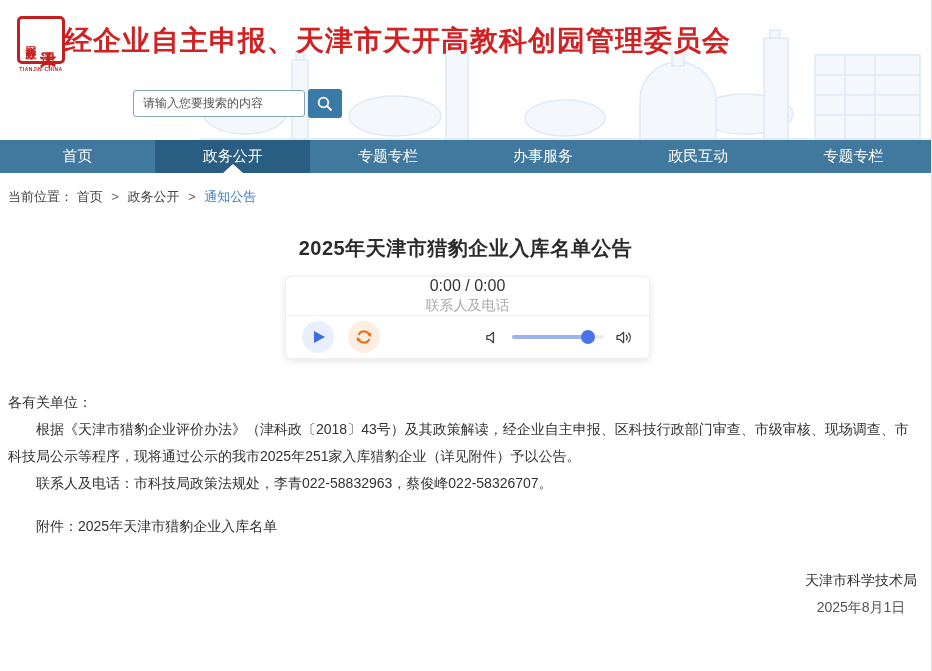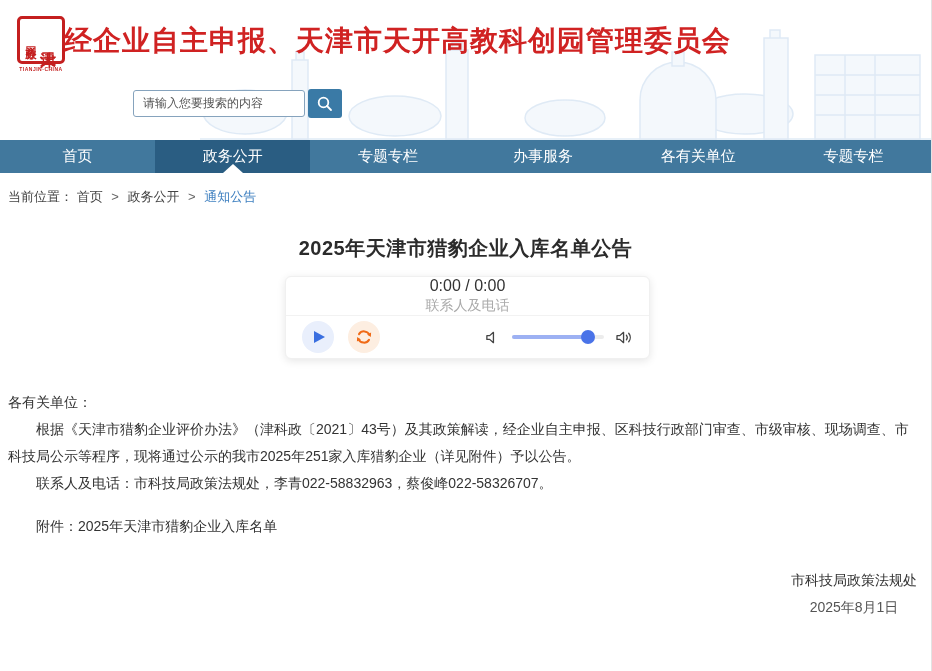--- a/index.html
+++ b/index.html
@@ -180,21 +180,21 @@
         </svg>
       </button>
     </div>
   </header>
 
   <nav class="main-nav">
     <a class="nav-item">首页</a>
     <a class="nav-item active">政务公开</a>
     <a class="nav-item">专题专栏</a>
     <a class="nav-item">办事服务</a>
-    <a class="nav-item">各有关单位</a>
+    <a class="nav-item">政民互动</a>
     <a class="nav-item">专题专栏</a>
   </nav>
 
   <div class="breadcrumb">
     <span>当前位置：</span>
     <a class="crumb-link">首页</a>
     <span class="sep">&gt;</span>
     <a class="crumb-link">政务公开</a>
     <span class="sep">&gt;</span>
     <a class="crumb-current">通知公告</a>
@@ -235,26 +235,26 @@
             <polygon points="1,6 4,6 8,2.5 8,13.5 4,10 1,10" fill="none" stroke="#444" stroke-width="1.4" stroke-linejoin="round"></polygon>
             <path d="M11 5.5 A4 4 0 0 1 11 10.5" fill="none" stroke="#444" stroke-width="1.4" stroke-linecap="round"></path>
             <path d="M13.5 3.5 A7 7 0 0 1 13.5 12.5" fill="none" stroke="#444" stroke-width="1.4" stroke-linecap="round"></path>
           </svg>
         </div>
       </div>
     </div>
 
     <div class="body-text">
       <p>各有关单位：</p>
-      <p class="indent">根据《天津市猎豹企业评价办法》（津科政〔2021〕43号）及其政策解读，经企业自主申报、区科技行政部门审查、市级审核、现场调查、市科技局公示等程序，现将通过公示的我市2025年251家入库猎豹企业（详见附件）予以公告。</p>
+      <p class="indent">根据《天津市猎豹企业评价办法》（津科政〔2018〕43号）及其政策解读，经企业自主申报、区科技行政部门审查、市级审核、现场调查、市科技局公示等程序，现将通过公示的我市2025年251家入库猎豹企业（详见附件）予以公告。</p>
       <p class="indent">联系人及电话：市科技局政策法规处，李青022-58832963，蔡俊峰022-58326707。</p>
       <a class="indent attachment-row">附件：2025年天津市猎豹企业入库名单</a>
     </div>
 
     <div class="signature">
       <div class="sig-inner">
-        <div class="sig-name">市科技局政策法规处</div>
+        <div class="sig-name">天津市科学技术局</div>
         <div class="sig-date">2025年8月1日</div>
       </div>
     </div>
   </main>
 
 </div>
 
 </body></html>

